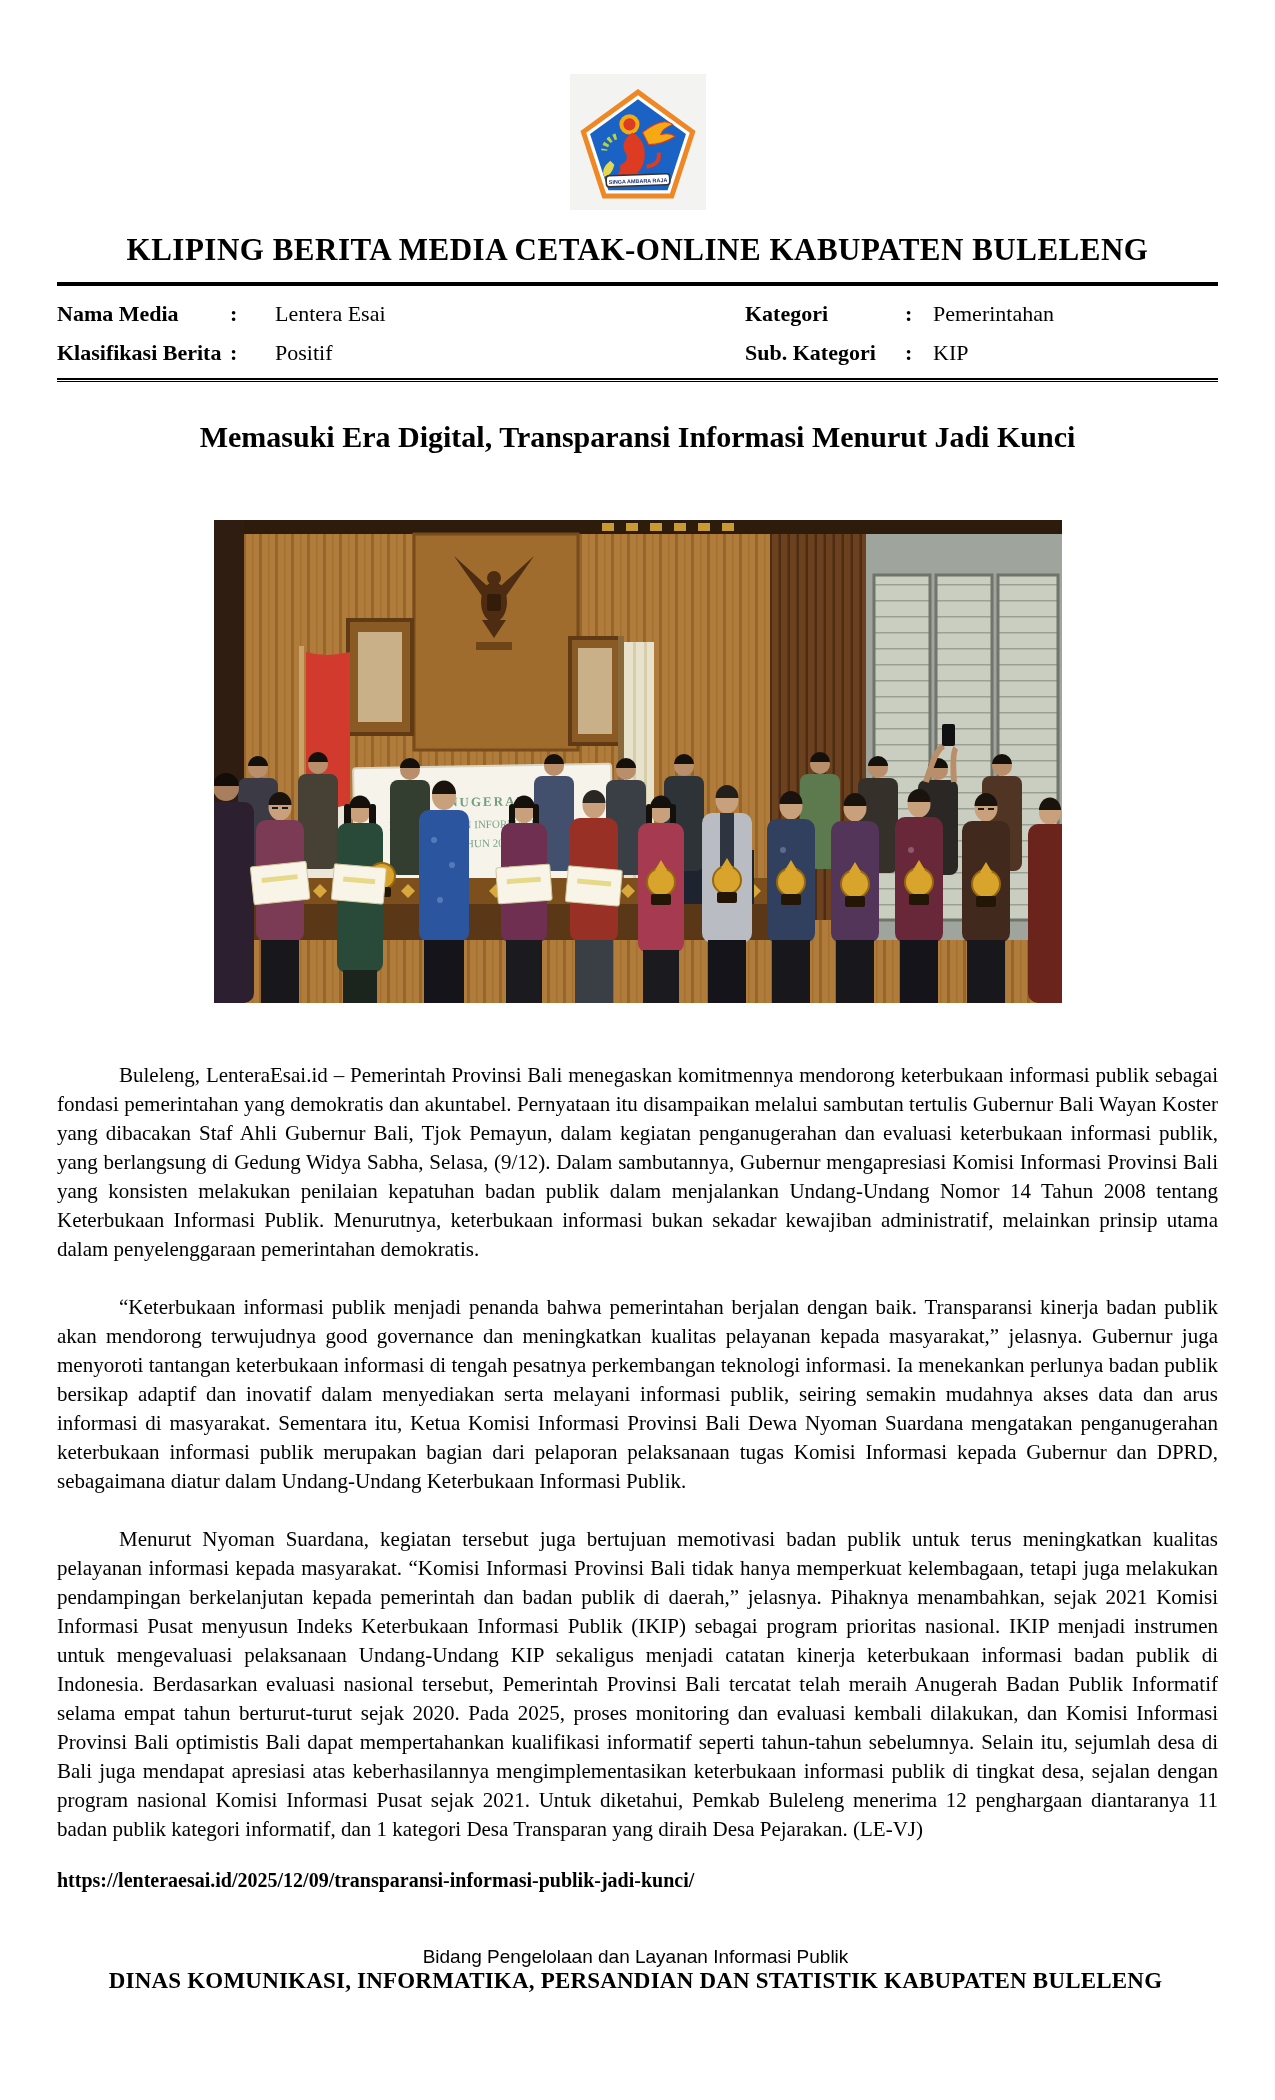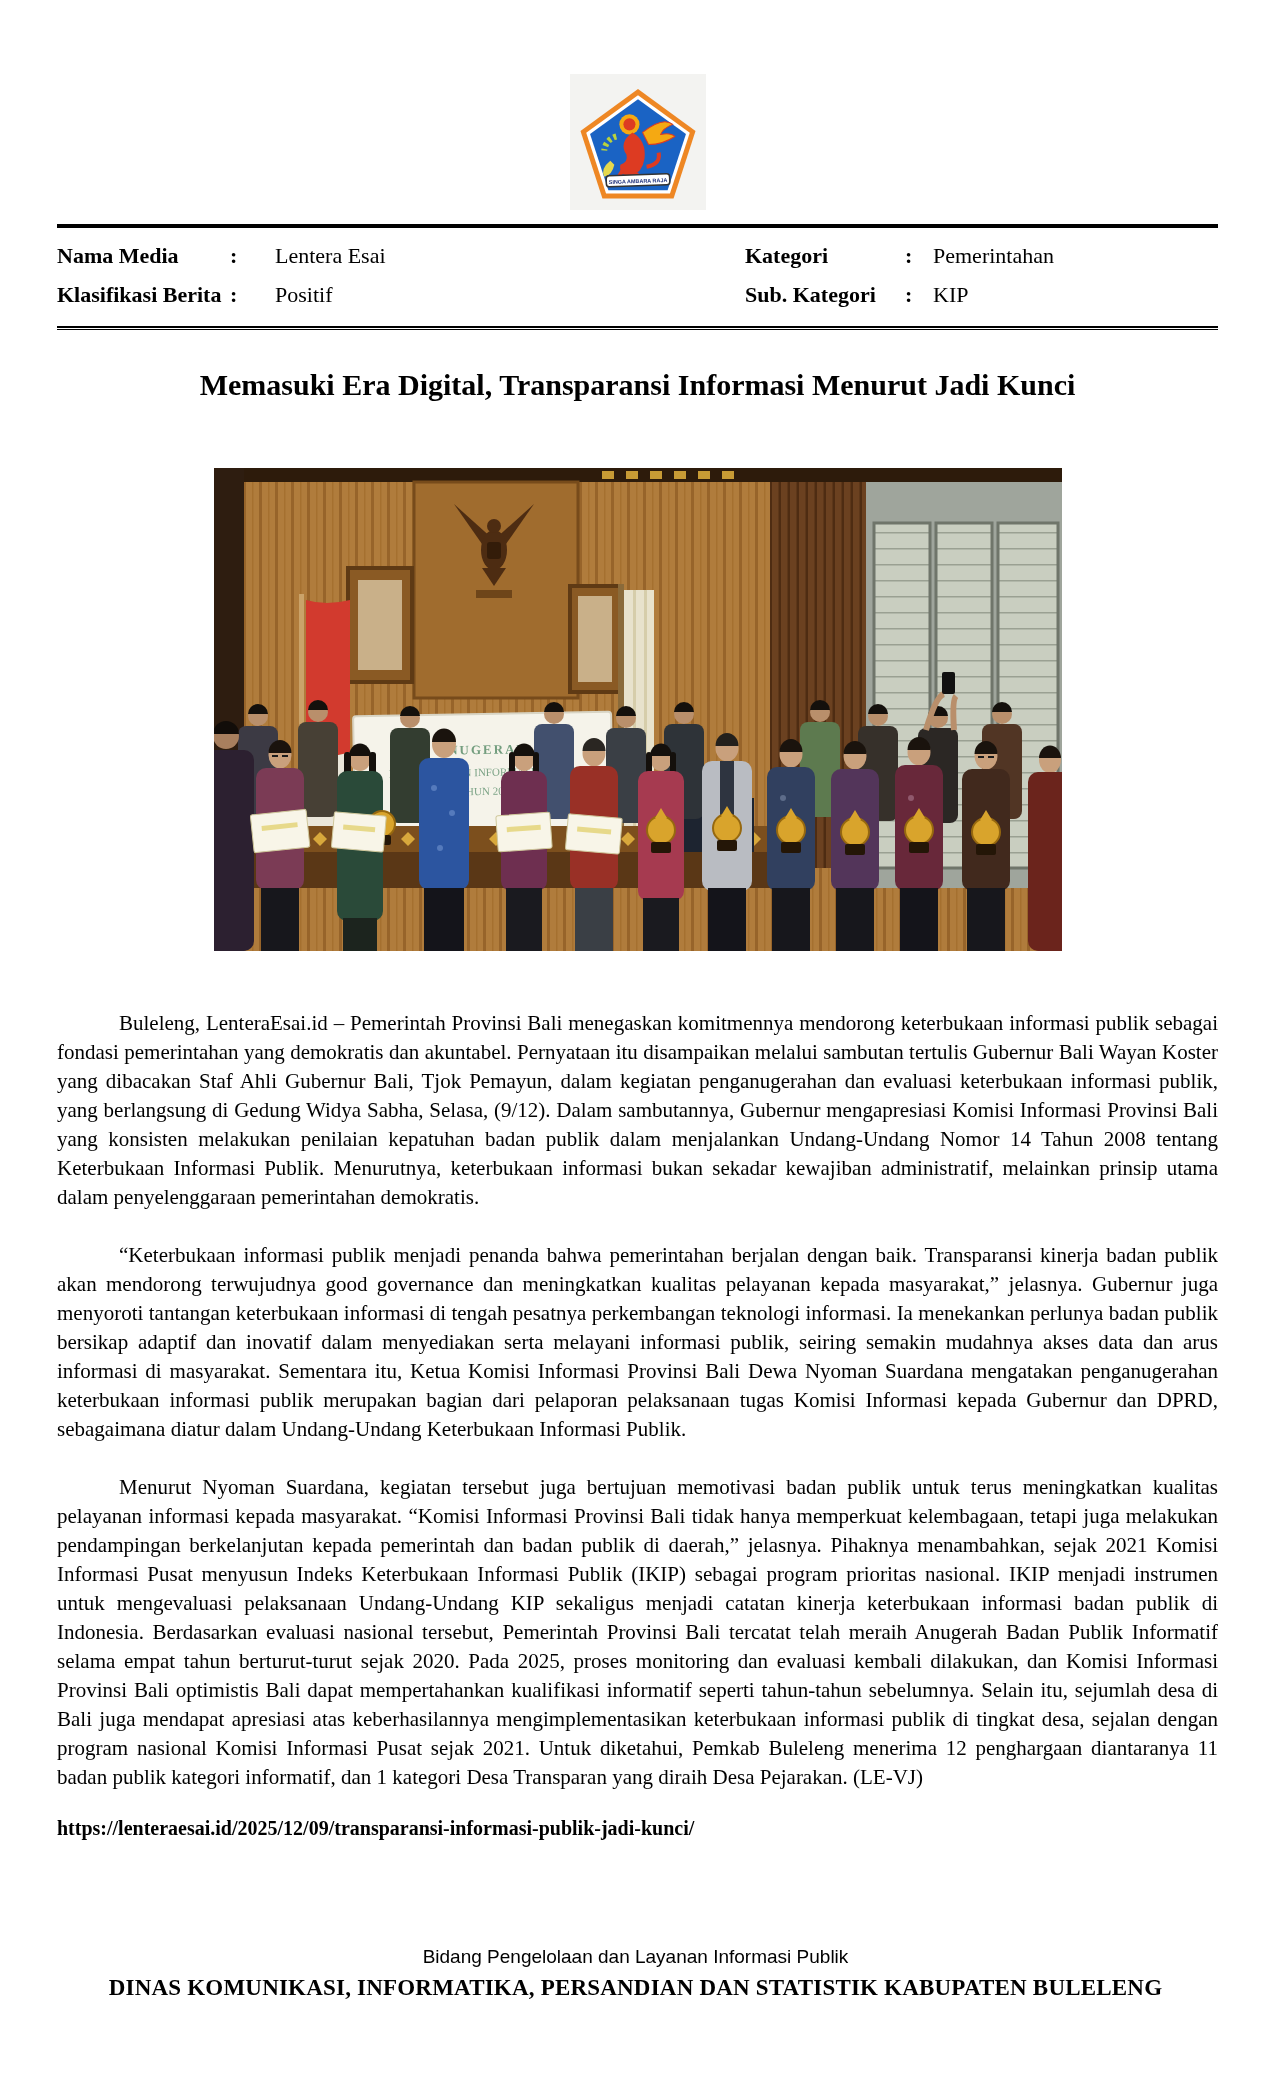--- a/index.html
+++ b/index.html
@@ -18,21 +18,21 @@
   h1.doc-title {
     margin-top:22px;
     text-align:center;
     font-size:31px;
     font-weight:bold;
     letter-spacing:0.5px;
   }
   .rule-thick { margin:14px 57px 0 57px; border-top:4px solid #000; }
   .meta {
     margin:0 57px;
-    padding:15px 0 18px 0;
+    padding:15px 0 12px 0;
     display:grid;
     grid-template-columns:173px 45px 470px 160px 28px auto;
     row-gap:13px;
     font-size:22px;
     align-items:baseline;
   }
   .meta .lbl { font-weight:bold; }
   .rule-double { margin:0 57px; height:4px; border-top:2px solid #000; border-bottom:1px solid #000; }
   h2.article-title {
     margin-top:34px;
@@ -65,21 +65,21 @@
   .footer {
     position:absolute;
     left:0; right:4px; top:1946px;
     text-align:center;
   }
   .footer .line1 {
     font-family:"Liberation Sans","DejaVu Sans",sans-serif;
     font-size:19px;
   }
   .footer .line2 {
-    margin-top:7px;
+    margin-top:0;
     font-size:23px;
     font-weight:bold;
     letter-spacing:0.2px;
   }
 </style>
 </head>
 <body>
 
 <div class="page">
 
@@ -100,20 +100,21 @@
         <path d="M46,62 a16,16 0 0 0 -12,14" stroke="#b9d23c" stroke-width="6" fill="none" stroke-dasharray="3,3"></path>
         <path d="M40,86 q-10,8 -6,16 q8,-2 10,-12 z" fill="#e5d84c"></path>
       </g>
       <g transform="rotate(-2 67 106)">
         <rect x="36" y="100" width="63" height="11" rx="3" fill="#ffffff" stroke="#333" stroke-width="1.5"></rect>
         <text x="67.5" y="108.2" font-size="5.4" text-anchor="middle" fill="#1c2f7a" font-weight="bold" font-family="Liberation Sans, sans-serif">SINGA AMBARA RAJA</text>
       </g>
     </svg>
   </div>
 
+  <h1 class="doc-title">KLIPING BERITA MEDIA CETAK-ONLINE KABUPATEN BULELENG</h1>
 
   <div class="rule-thick"></div>
 
   <div class="meta">
     <span class="lbl">Nama Media</span>
     <span class="lbl">:</span>
     <span>Lentera Esai</span>
     <span class="lbl">Kategori</span>
     <span class="lbl">:</span>
     <span>Pemerintahan</span>

